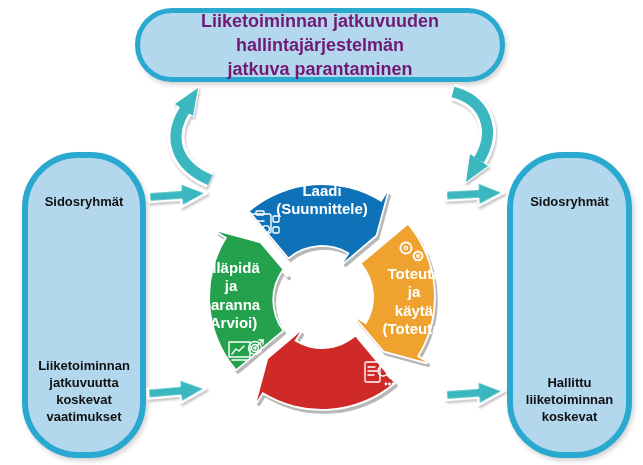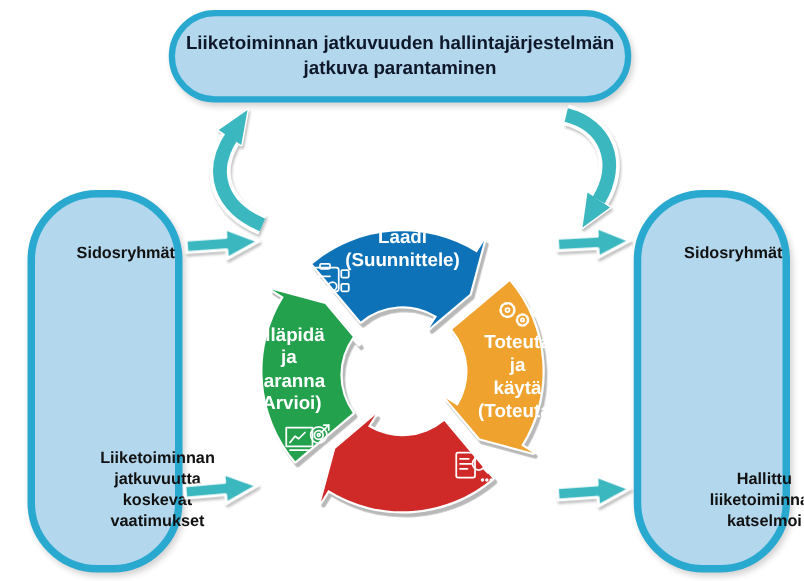--- a/index.html
+++ b/index.html
@@ -4,32 +4,32 @@
 <style>
   html,body{margin:0;padding:0;background:#ffffff;}
   #stage{position:relative;width:643px;height:465px;background:#ffffff;overflow:hidden;
          font-family:"Liberation Sans",sans-serif;}
   .ml{white-space:pre-line;}
 
   
   #banner{position:absolute;left:135px;top:8px;width:370px;height:74px;box-sizing:border-box;
           background:#b3d7ec;border:5px solid #2aa9d0;border-radius:40px;
           display:flex;align-items:center;justify-content:center;text-align:center;
-          font-weight:bold;font-size:15px;line-height:1.35;color:#0f172a;
+          font-weight:bold;font-size:18px;line-height:1.35;color:#701a75;
           box-shadow:2px 3px 5px rgba(0,0,0,.18);}
 
   
   .panel{position:absolute;top:152px;height:306px;box-sizing:border-box;
          background:#b3d7ec;border:6px solid #2aa9d0;border-radius:56px;
          color:#111;font-weight:bold;font-size:13px;line-height:1.3;text-align:center;
          box-shadow:2px 3px 5px rgba(0,0,0,.18);}
   #panel-left{left:22px;width:124px;}
   #panel-right{left:507px;width:125px;}
-  .panel .p-top{position:absolute;top:36px;left:0;width:100%;text-align:right;}
-  .panel .p-bottom{position:absolute;bottom:26px;left:0;width:100%;margin-left:42px;}
+  .panel .p-top{position:absolute;top:36px;left:0;width:100%;}
+  .panel .p-bottom{position:absolute;bottom:26px;left:0;width:100%;}
 
   
   #cycle{position:absolute;left:187px;top:162px;width:270px;height:270px;overflow:visible;}
   .seg{stroke:#fff;stroke-width:3.5;stroke-linejoin:round;paint-order:stroke;
        filter:drop-shadow(2px 3px 0 rgba(0,0,0,.28));}
   .ic{stroke:#fff;stroke-width:1.4;fill:none;stroke-linecap:round;stroke-linejoin:round;}
   .gear{stroke-dasharray:2.2 1.7;stroke-width:2;}
   .step-label{position:absolute;transform:translate(-50%,-50%);text-align:center;
               color:#fff;font-weight:bold;font-size:15px;line-height:1.22;width:110px;}
 
@@ -55,21 +55,21 @@
     <div class="p-bottom ml">Liiketoiminnan
 jatkuvuutta
 koskevat
 vaatimukset</div>
   </div>
 
   <div id="panel-right" class="panel">
     <div class="p-top ml">Sidosryhmät</div>
     <div class="p-bottom ml">Hallittu
 liiketoiminnan
-katselmoi</div>
+koskevat</div>
   </div>
 
   <svg id="cycle" viewBox="0 0 270 270">
 
     <path class="seg" d="M 63.0 49.2 A 112 112 0 0 1 194.4 40.0 L 200.2 30.7 L 188.8 73.1 L 156.7 100.2 L 162.6 90.9 A 52 52 0 0 0 101.6 95.2 Z" fill="#0e72b8"></path>
 
     <path class="seg" d="M 220.8 63.0 A 112 112 0 0 1 230.0 194.4 L 239.3 200.2 L 196.9 188.8 L 169.8 156.7 L 179.1 162.6 A 52 52 0 0 0 174.8 101.6 Z" fill="#efa32e"></path>
 
     <path class="seg" d="M 207.0 220.8 A 112 112 0 0 1 75.6 230.0 L 69.8 239.3 L 81.2 196.9 L 113.3 169.8 L 107.4 179.1 A 52 52 0 0 0 168.4 174.8 Z" fill="#cf2a28"></path>
 

